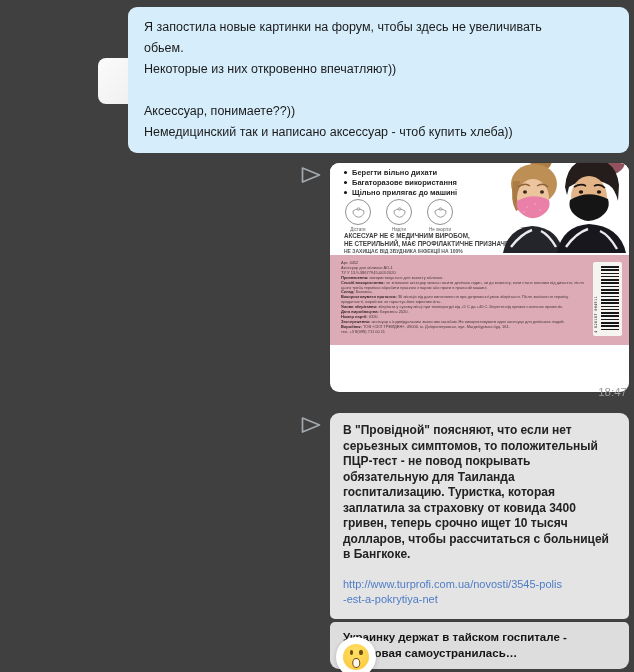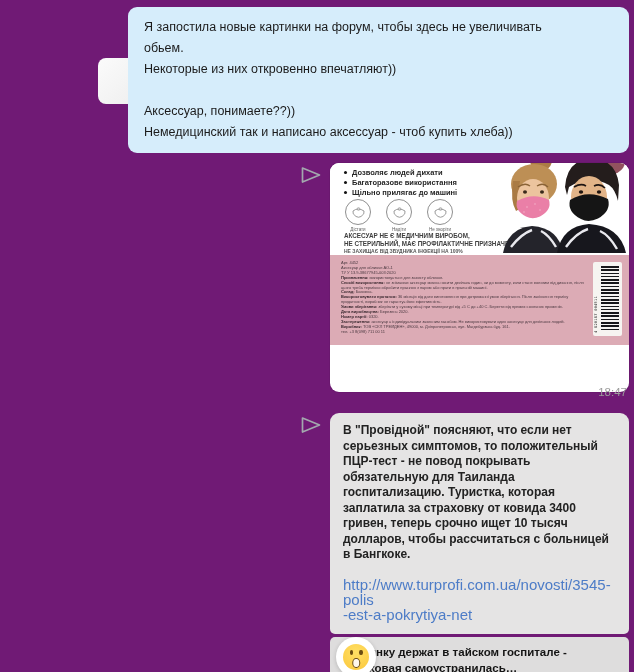--- a/index.html
+++ b/index.html
@@ -1,19 +1,19 @@
 <!DOCTYPE html>
 <html><head>
 <meta charset="utf-8">
 <style>
   * { margin:0; padding:0; box-sizing:border-box; }
   html,body { background:#fff; }
   .screen {
     position:relative; width:634px; height:672px; margin:0 auto;
-    overflow:hidden; background:#701a75;
+    overflow:hidden; background:#404040;
     font-family:"Liberation Sans", sans-serif;
   }
   
   .bubble-blue {
     position:absolute; left:128px; top:7px; width:501px; height:146px;
     background:#d6edfb; border-radius:9px; padding:10px 16px;
     font-size:12.5px; line-height:21px; color:#1b1b1b; white-space:pre-wrap;
   }
   .faded-sticker {
     position:absolute; left:98px; top:58px; width:38px; height:46px;
@@ -74,21 +74,21 @@
   .timestamp {
     position:absolute; top:386px; right:7px; font-size:11.5px; color:#9b9b9b;
   }
   
   .gray-stack { position:absolute; left:330px; top:413px; width:299px; }
   .bubble-gray {
     background:#e5e4e4; border-radius:9px 9px 5px 5px; padding:10px 12px 12px 13px;
   }
   .gray-text { font-size:12px; line-height:15.5px; font-weight:600; color:#222; }
   .gray-link {
-    margin-top:14px; font-size:15px; line-height:15px; color:#4d7cc7;
+    margin-top:14px; font-size:11px; line-height:15px; color:#4d7cc7;
     word-break:break-all; white-space:pre-line; cursor:pointer;
   }
   .preview-block {
     margin-top:3px; background:#dedddd; border-radius:5px 5px 9px 9px;
     padding:7px 12px 8px 13px; cursor:pointer;
   }
   .preview-title { font-size:11.5px; line-height:16px; font-weight:bold; color:#151515; white-space:pre-line; }
   
   .reaction {
     position:absolute; left:336px; top:637px; width:40px; height:40px; border-radius:50%;
@@ -123,21 +123,21 @@
 Немедицинский так и написано аксессуар - чтоб купить хлеба))</div>
 
   <svg class="fwd fwd1" viewBox="0 0 24 20">
     <path d="M3.5 3 L20.5 10 L3.5 17 Z" fill="none" stroke="#a3a8ae" stroke-width="1.7" stroke-linejoin="round"></path>
   </svg>
 
   <div class="card">
 
     <div class="card-mid">
       <ul class="bullets">
-          <li>Дозволяє людей дихати</li>
+          <li>Берегти вільно дихати</li>
           <li>Багаторазове використання</li>
           <li>Щільно прилягає до машині</li>
         </ul>
 
       <div class="steps">
           <div class="step">
           <span class="step-circle">
             <svg width="15" height="13" viewBox="0 0 15 13">
               <path d="M2 5 q5 -4 11 0 q1 3 -3 5.5 q-2.5 1.5 -5 0 q-4 -2.5 -3 -5.5z" fill="none" stroke="#8f8f8f" stroke-width="0.9"></path>
               <circle cx="7.5" cy="3" r="1.4" fill="none" stroke="#9a9a9a" stroke-width="0.7"></circle>

